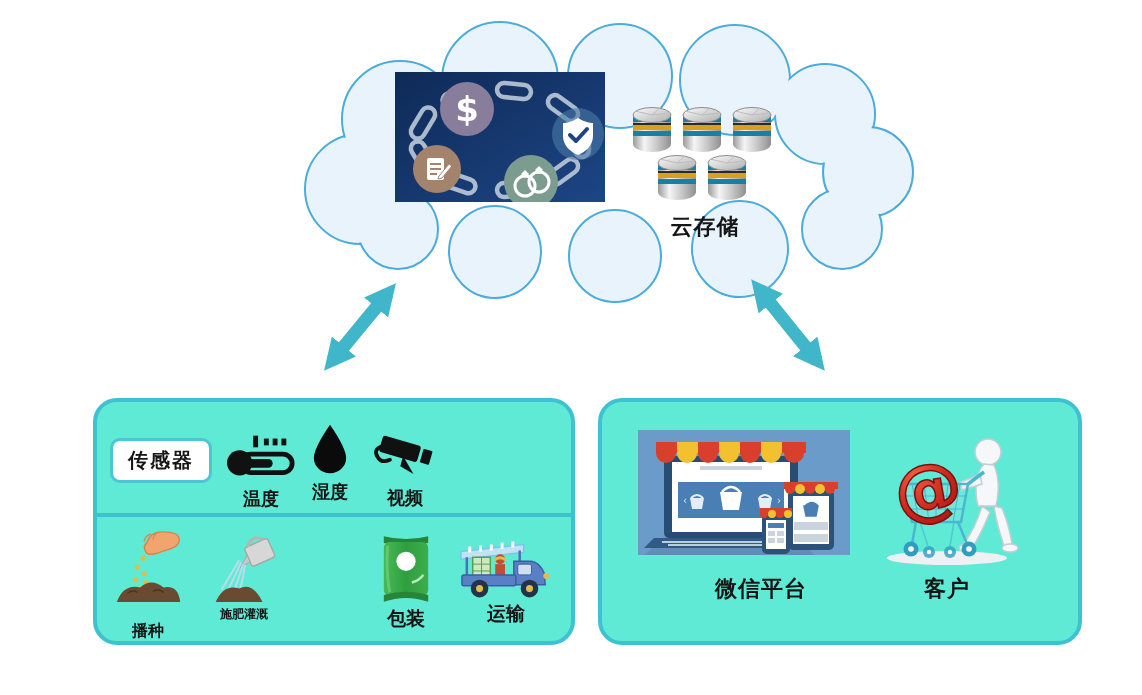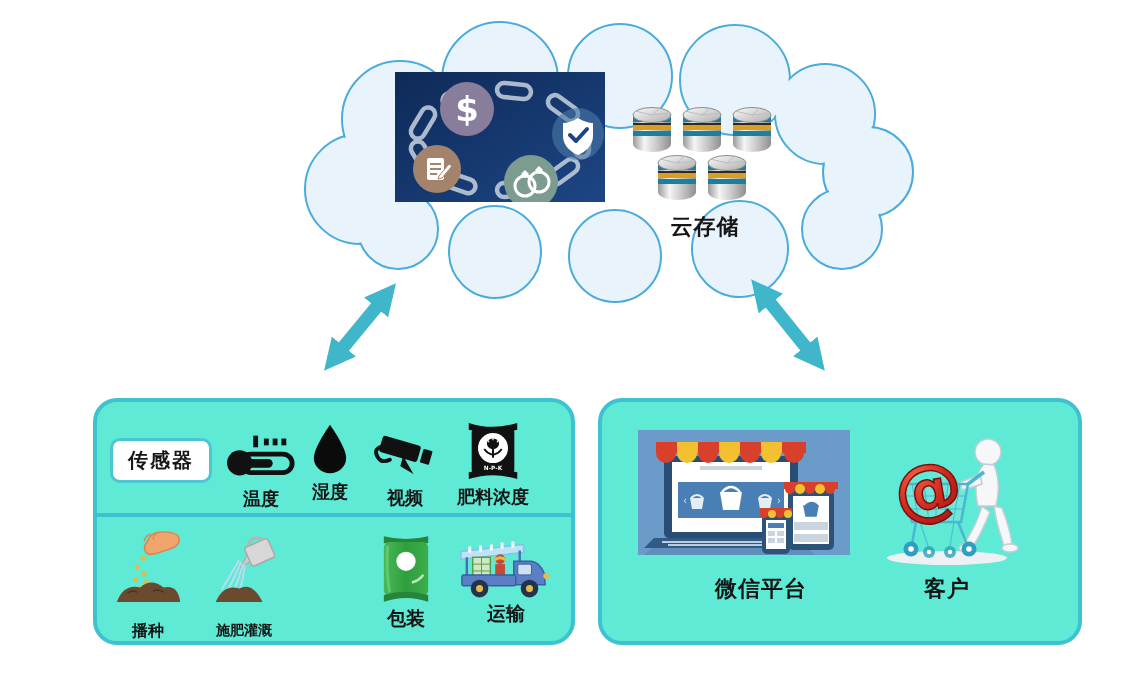--- a/index.html
+++ b/index.html
@@ -200,35 +200,20 @@
           <g transform="translate(12,4) rotate(16)">
             <rect x="0" y="0" width="42" height="18" rx="3" fill="#111"></rect>
             <rect x="45" y="2" width="10" height="15" rx="1" fill="#111"></rect>
           </g>
           <path d="M33,26 L44,45 L30,37 Z" fill="#111"></path>
         </svg>
       </div>
       <div class="cell-label" style="font-size:18px;margin-top:5px;">视频</div>
     </div>
 
-    <div class="cell" style="left:356px;top:17px;width:80px;">
-      <div class="icon-box" style="height:64px;">
-        <svg width="58" height="64" viewBox="0 0 58 66">
-          <path d="M4,4 Q29,12 54,4 L54,11 Q29,18 4,11 Z" fill="#111"></path>
-          <rect x="7" y="9" width="44" height="48" rx="5" fill="#111"></rect>
-          <path d="M4,62 Q29,54 54,62 L54,55 Q29,48 4,55 Z" fill="#111"></path>
-          <circle cx="29" cy="30" r="15.5" fill="#ffffff"></circle>
-          <path d="M29,20 c-5,0 -7,4 -6,7 c1,3 4,4 6,4 c2,0 5,-1 6,-4 c1,-3 -1,-7 -6,-7 z" fill="#111"></path>
-          <path d="M23,21 l2,3 M29,19 l0,3 M35,21 l-2,3" stroke="#ffffff" stroke-width="1.2"></path>
-          <path d="M29,31 v9 M29,37 c-4,-1 -7,-3 -9,-6 M29,37 c4,-1 7,-3 9,-6" fill="none" stroke="#111" stroke-width="2"></path>
-          <text x="29" y="53" text-anchor="middle" font-size="6" font-weight="700" fill="#ffffff">N-P-K</text>
-        </svg>
-      </div>
-      <div class="cell-label" style="font-size:18px;margin-top:2px;">肥料浓度</div>
-    </div>
 
     <div class="cell" style="left:5px;top:125px;width:92px;">
       <div class="icon-box" style="height:78px;">
         <svg width="70" height="78" viewBox="0 0 70 80">
           <path d="M34,16 q3,-11 16,-11 q17,0 17,8 q0,7 -11,10 l-12,4 q-10,3 -12,-3 q-2,-5 2,-8 z" fill="#f2a46f" stroke="#d9854a" stroke-width="1.5"></path>
           <path d="M38,7 q-6,2 -7,8 M45,5 q-4,3 -5,8" stroke="#d9854a" stroke-width="1.2" fill="none"></path>
           <g fill="#e3bb4a">
             <circle cx="30" cy="32" r="2.6"></circle>
               <circle cx="24" cy="41" r="2.6"></circle>
               <circle cx="31" cy="48" r="2.6"></circle>
@@ -253,21 +238,21 @@
           </g>
           <g stroke="#c3dcef" stroke-width="2" fill="none" opacity="0.9">
             <path d="M30,34 Q22,48 12,64"></path>
               <path d="M32,36 Q26,50 18,66"></path>
             <path d="M34,38 Q30,52 24,68"></path>
               <path d="M36,39 Q34,53 30,68"></path>
           </g>
           <path d="M6,77 Q14,58 30,63 Q44,56 54,77 Z" fill="#6a4a30"></path>
         </svg>
       </div>
-      <div class="cell-label" style="font-size:14px;margin-top:17px;">施肥灌溉</div>
+      <div class="cell-label" style="font-size:12px;margin-top:1px;">施肥灌溉</div>
     </div>
 
 
     <div class="cell" style="left:263px;top:127px;width:92px;">
       <div class="icon-box" style="height:76px;">
         <svg width="54" height="72" viewBox="0 0 56 72">
           <defs>
             <linearGradient id="pkg" x1="0" y1="0" x2="1" y2="0">
               <stop offset="0" stop-color="#49b957"></stop>
                 <stop offset="0.5" stop-color="#2f9e3f"></stop>

